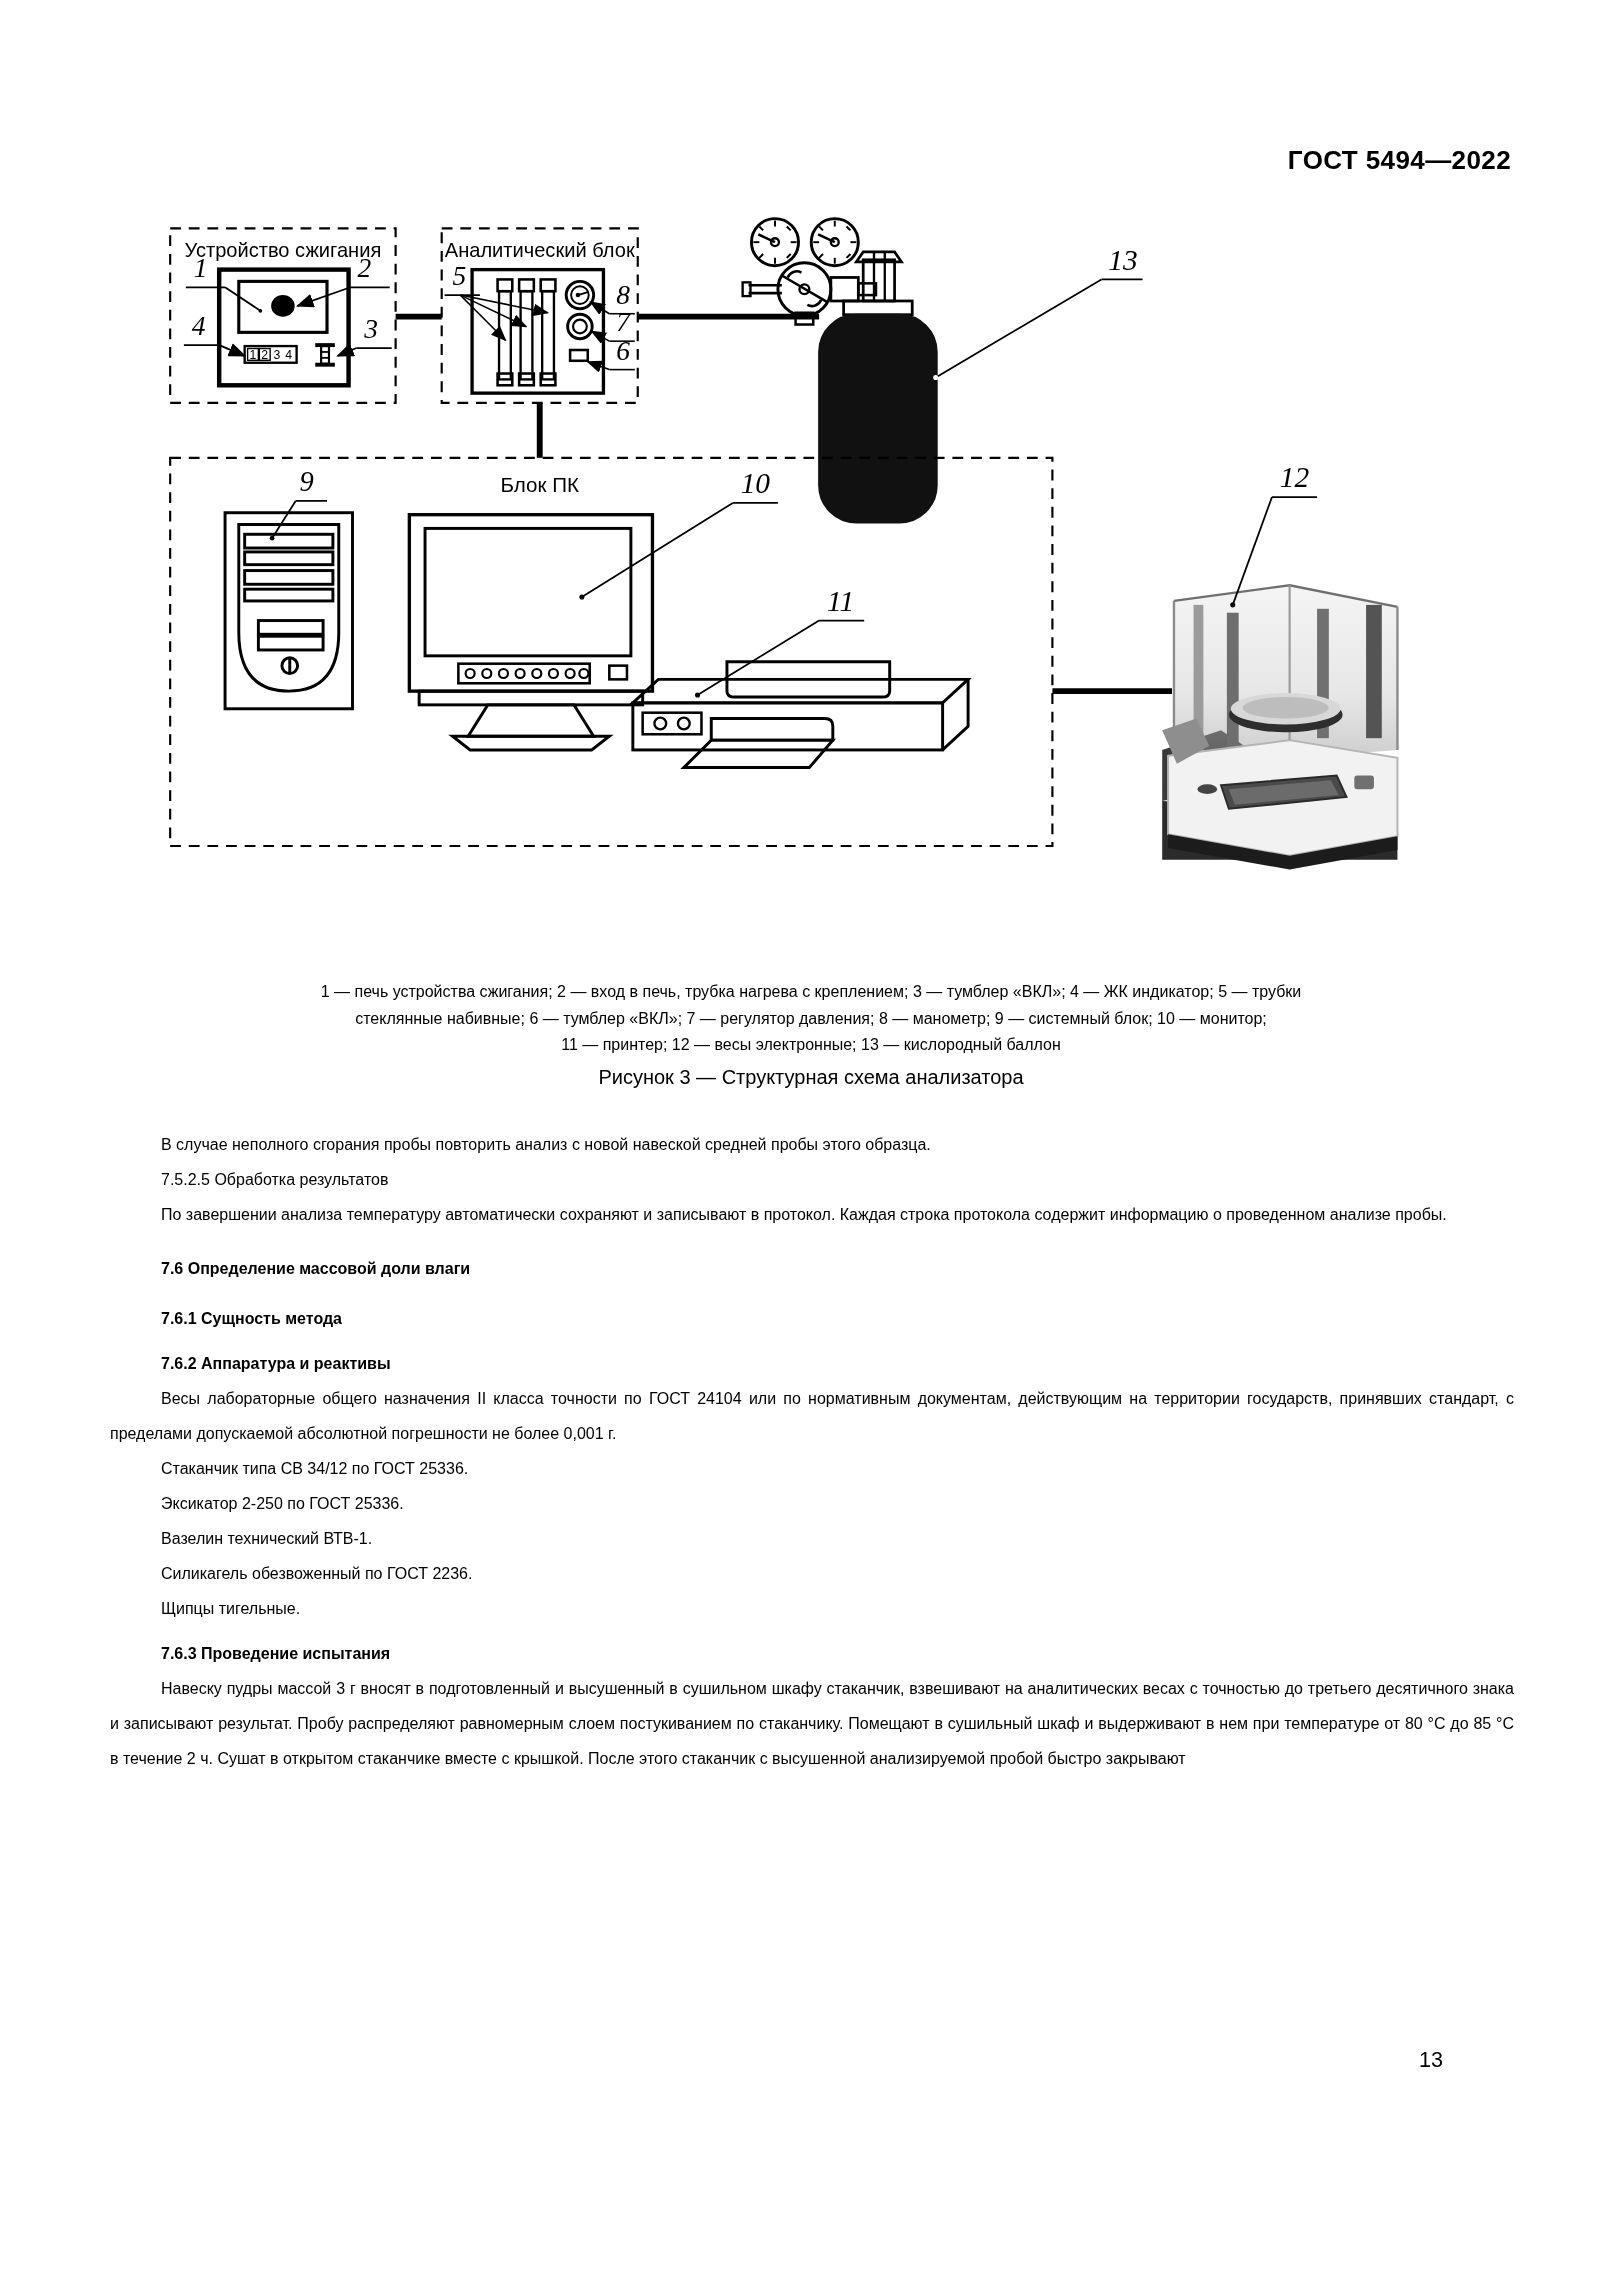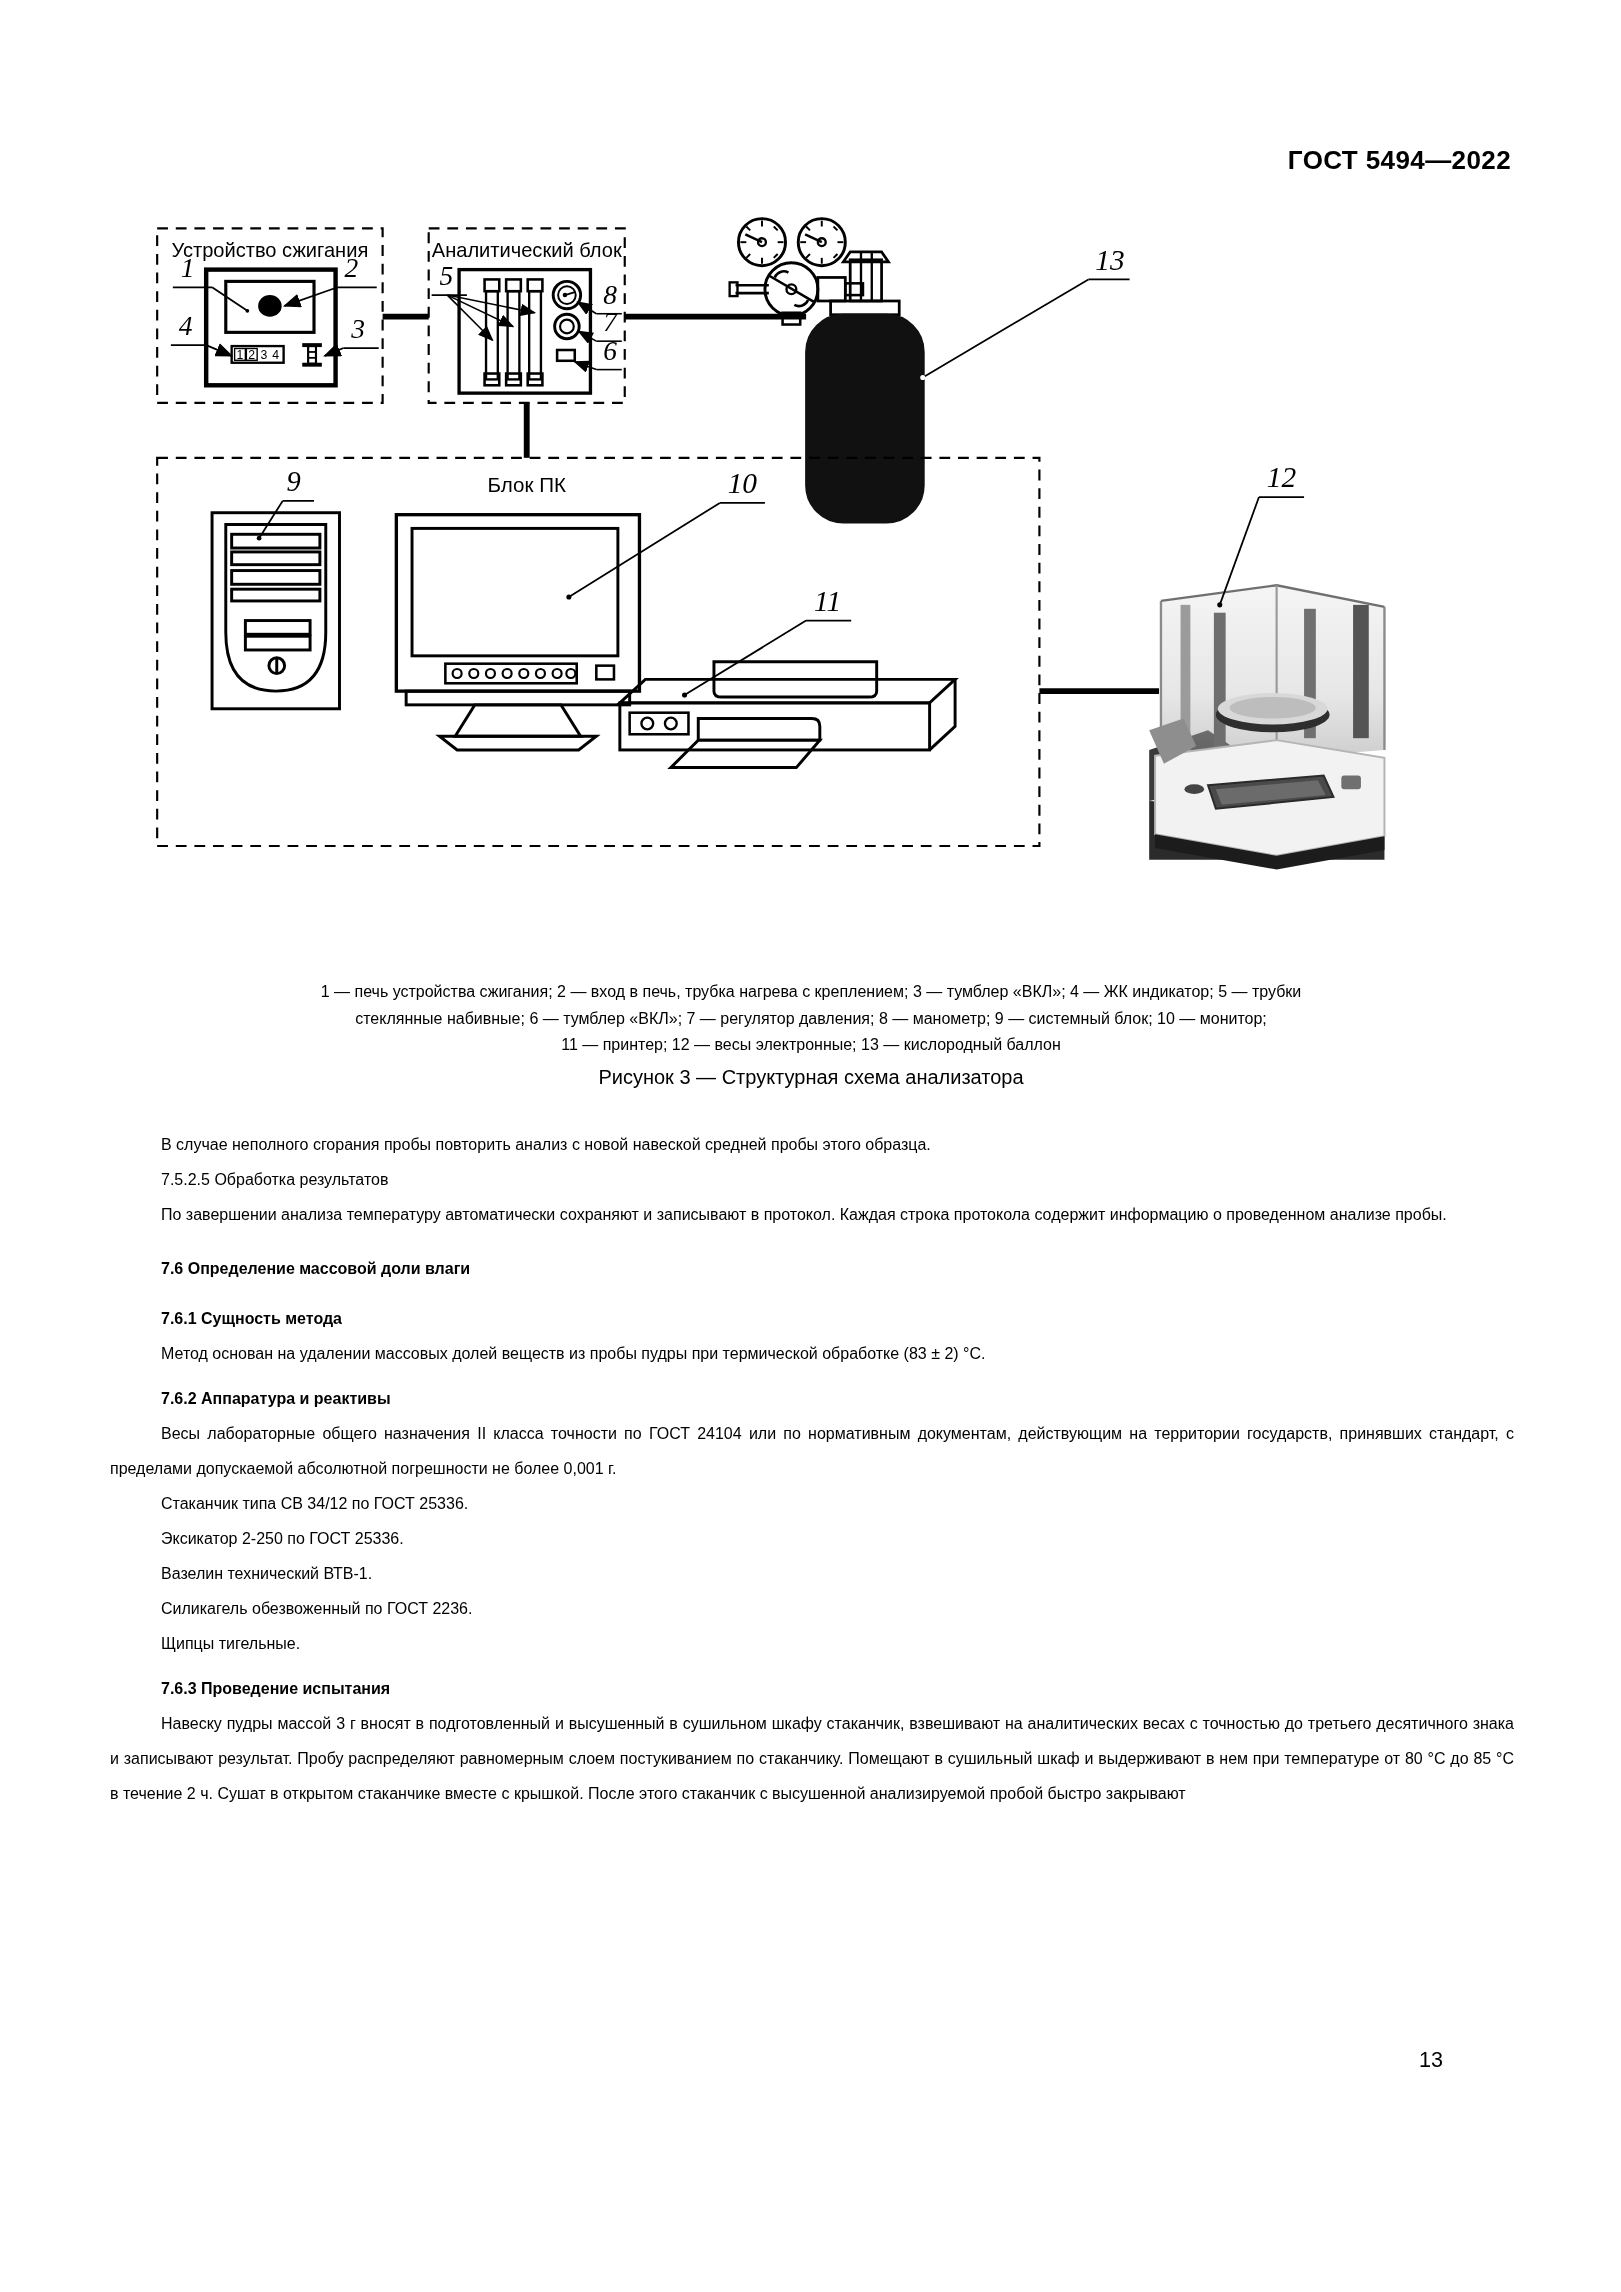--- a/index.html
+++ b/index.html
@@ -13,21 +13,21 @@
   }
   .page { position:relative; width:1621px; height:2293px; }
 
   
   .header {
     position:absolute; top:145px; right:110px;
     font-size:26px; font-weight:bold; letter-spacing:0.4px;
   }
 
   
-  .figure-wrap { position:absolute; top:201px; left:110px; width:1402px; height:745px;text-decoration:underline; }
+  .figure-wrap { position:absolute; top:201px; left:123px; width:1402px; height:745px;text-decoration:underline; }
   .fig-svg { display:block; }
 
   
   .fig-legend {
     position:absolute; top:979px; left:110px; width:1402px;
     font-size:16px; line-height:26.5px; text-align:center;
   }
   .fig-title {
     position:absolute; top:1066px; left:110px; width:1402px;
     text-align:center; font-size:20px;
@@ -351,21 +351,20 @@
   <div class="fig-title">Рисунок 3 — Структурная схема анализатора</div>
 
   <div class="body-text">
     <p class="ind">В случае неполного сгорания пробы повторить анализ с новой навеской средней пробы этого образца.</p>
     <p class="ind">7.5.2.5 Обработка результатов</p>
     <p class="ind">По завершении анализа температуру автоматически сохраняют и записывают в протокол. Каждая строка протокола содержит информацию о проведенном анализе пробы.</p>
     <div class="sp10"></div>
     <p class="h">7.6  Определение массовой доли влаги</p>
     <div class="sp6"></div>
     <p class="h-sub">7.6.1  Сущность метода</p>
-    <p class="ind">Метод основан на удалении массовых долей веществ из пробы пудры при термической обработке (83 ± 2) °С.</p>
     <p class="h-sub">7.6.2  Аппаратура и реактивы</p>
     <p class="ind">Весы лабораторные общего назначения II класса точности по ГОСТ 24104 или по нормативным документам, действующим на территории государств, принявших стандарт, с пределами допускаемой абсолютной погрешности не более 0,001 г.</p>
     <p class="ind last-line">Стаканчик типа СВ 34/12 по ГОСТ 25336.</p>
     <p class="ind last-line">Эксикатор 2-250 по ГОСТ 25336.</p>
     <p class="ind last-line">Вазелин технический ВТВ-1.</p>
     <p class="ind last-line">Силикагель обезвоженный по ГОСТ 2236.</p>
     <p class="ind last-line">Щипцы тигельные.</p>
     <p class="h-sub">7.6.3  Проведение испытания</p>
     <p class="ind">Навеску пудры массой 3 г вносят в подготовленный и высушенный в сушильном шкафу стаканчик, взвешивают на аналитических весах с точностью до третьего десятичного знака и записывают результат. Пробу распределяют равномерным слоем постукиванием по стаканчику. Помещают в сушильный шкаф и выдерживают в нем при температуре от 80 °С до 85 °С в течение 2 ч. Сушат в открытом стаканчике вместе с крышкой. После этого стаканчик с высушенной анализируемой пробой быстро закрывают</p>
   </div>

